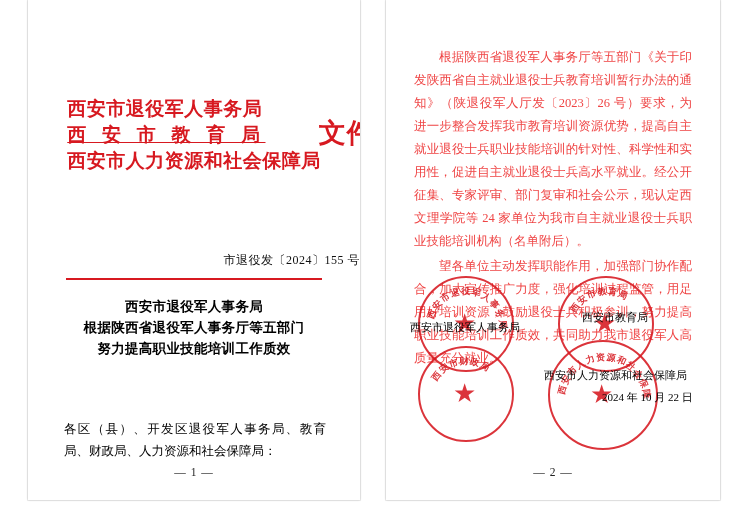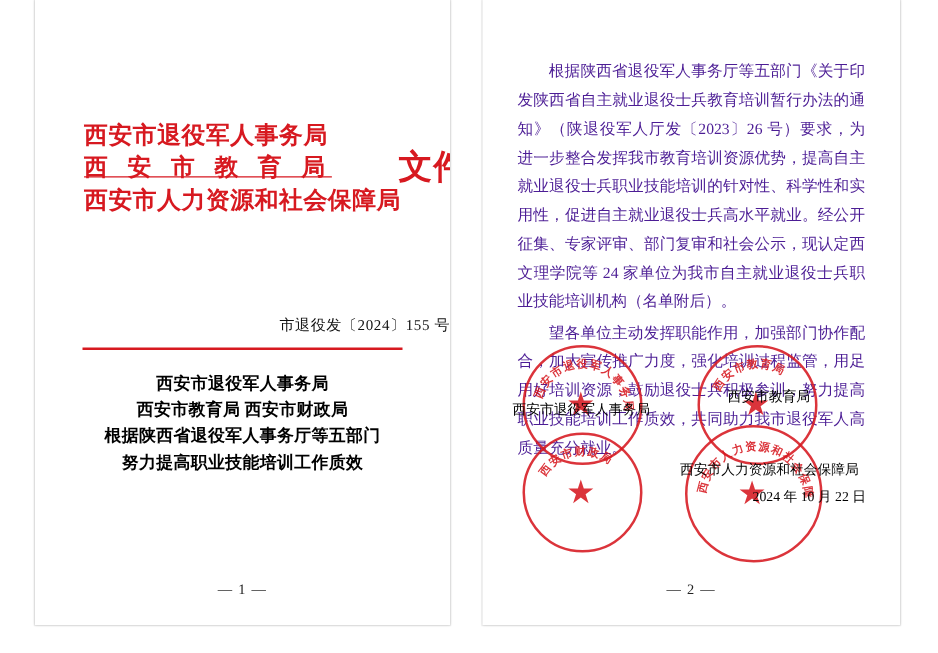--- a/index.html
+++ b/index.html
@@ -129,21 +129,21 @@
   }
 
   
   .body-text {
     position: absolute;
     left: 28px;
     top: 46px;
     width: 278px;
     font-size: 12.5px;
     line-height: 23px;
-    color: #4c1d95;
+    color: #ef4444;
     text-align: justify;
   }
   .body-text p {
     margin: 0 0 2px 0;
     text-indent: 25px;
   }
 
   
   .seals {
     position: absolute;
@@ -224,25 +224,25 @@
         <div class="lh-line">西安市人力资源和社会保障局</div>
         <div class="lh-wenjian">文件</div>
       </div>
     </div>
 
     <div class="doc-number">市退役发〔2024〕155 号</div>
     <div class="red-rule"></div>
 
     <div class="doc-title">
       <div>西安市退役军人事务局</div>
-      <div>西安市教育局  西安市财政局</div>
       <div>根据陕西省退役军人事务厅等五部门</div>
       <div>努力提高职业技能培训工作质效</div>
     </div>
 
+    <div class="recipient">各区（县）、开发区退役军人事务局、教育局、财政局、人力资源和社会保障局：</div>
 
     <div class="page-num">— 1 —</div>
   </div>
 
   <div class="page page-right">
 
     <div class="body-text">
       <p>根据陕西省退役军人事务厅等五部门《关于印发陕西省自主就业退役士兵教育培训暂行办法的通知》（陕退役军人厅发〔2023〕26 号）要求，为进一步整合发挥我市教育培训资源优势，提高自主就业退役士兵职业技能培训的针对性、科学性和实用性，促进自主就业退役士兵高水平就业。经公开征集、专家评审、部门复审和社会公示，现认定西文理学院等 24 家单位为我市自主就业退役士兵职业技能培训机构（名单附后）。</p>
       <p>望各单位主动发挥职能作用，加强部门协作配合，加大宣传推广力度，强化培训过程监管，用足用好培训资源，鼓励退役士兵积极参训，努力提高职业技能培训工作质效，共同助力我市退役军人高质量充分就业。</p>
     </div>

